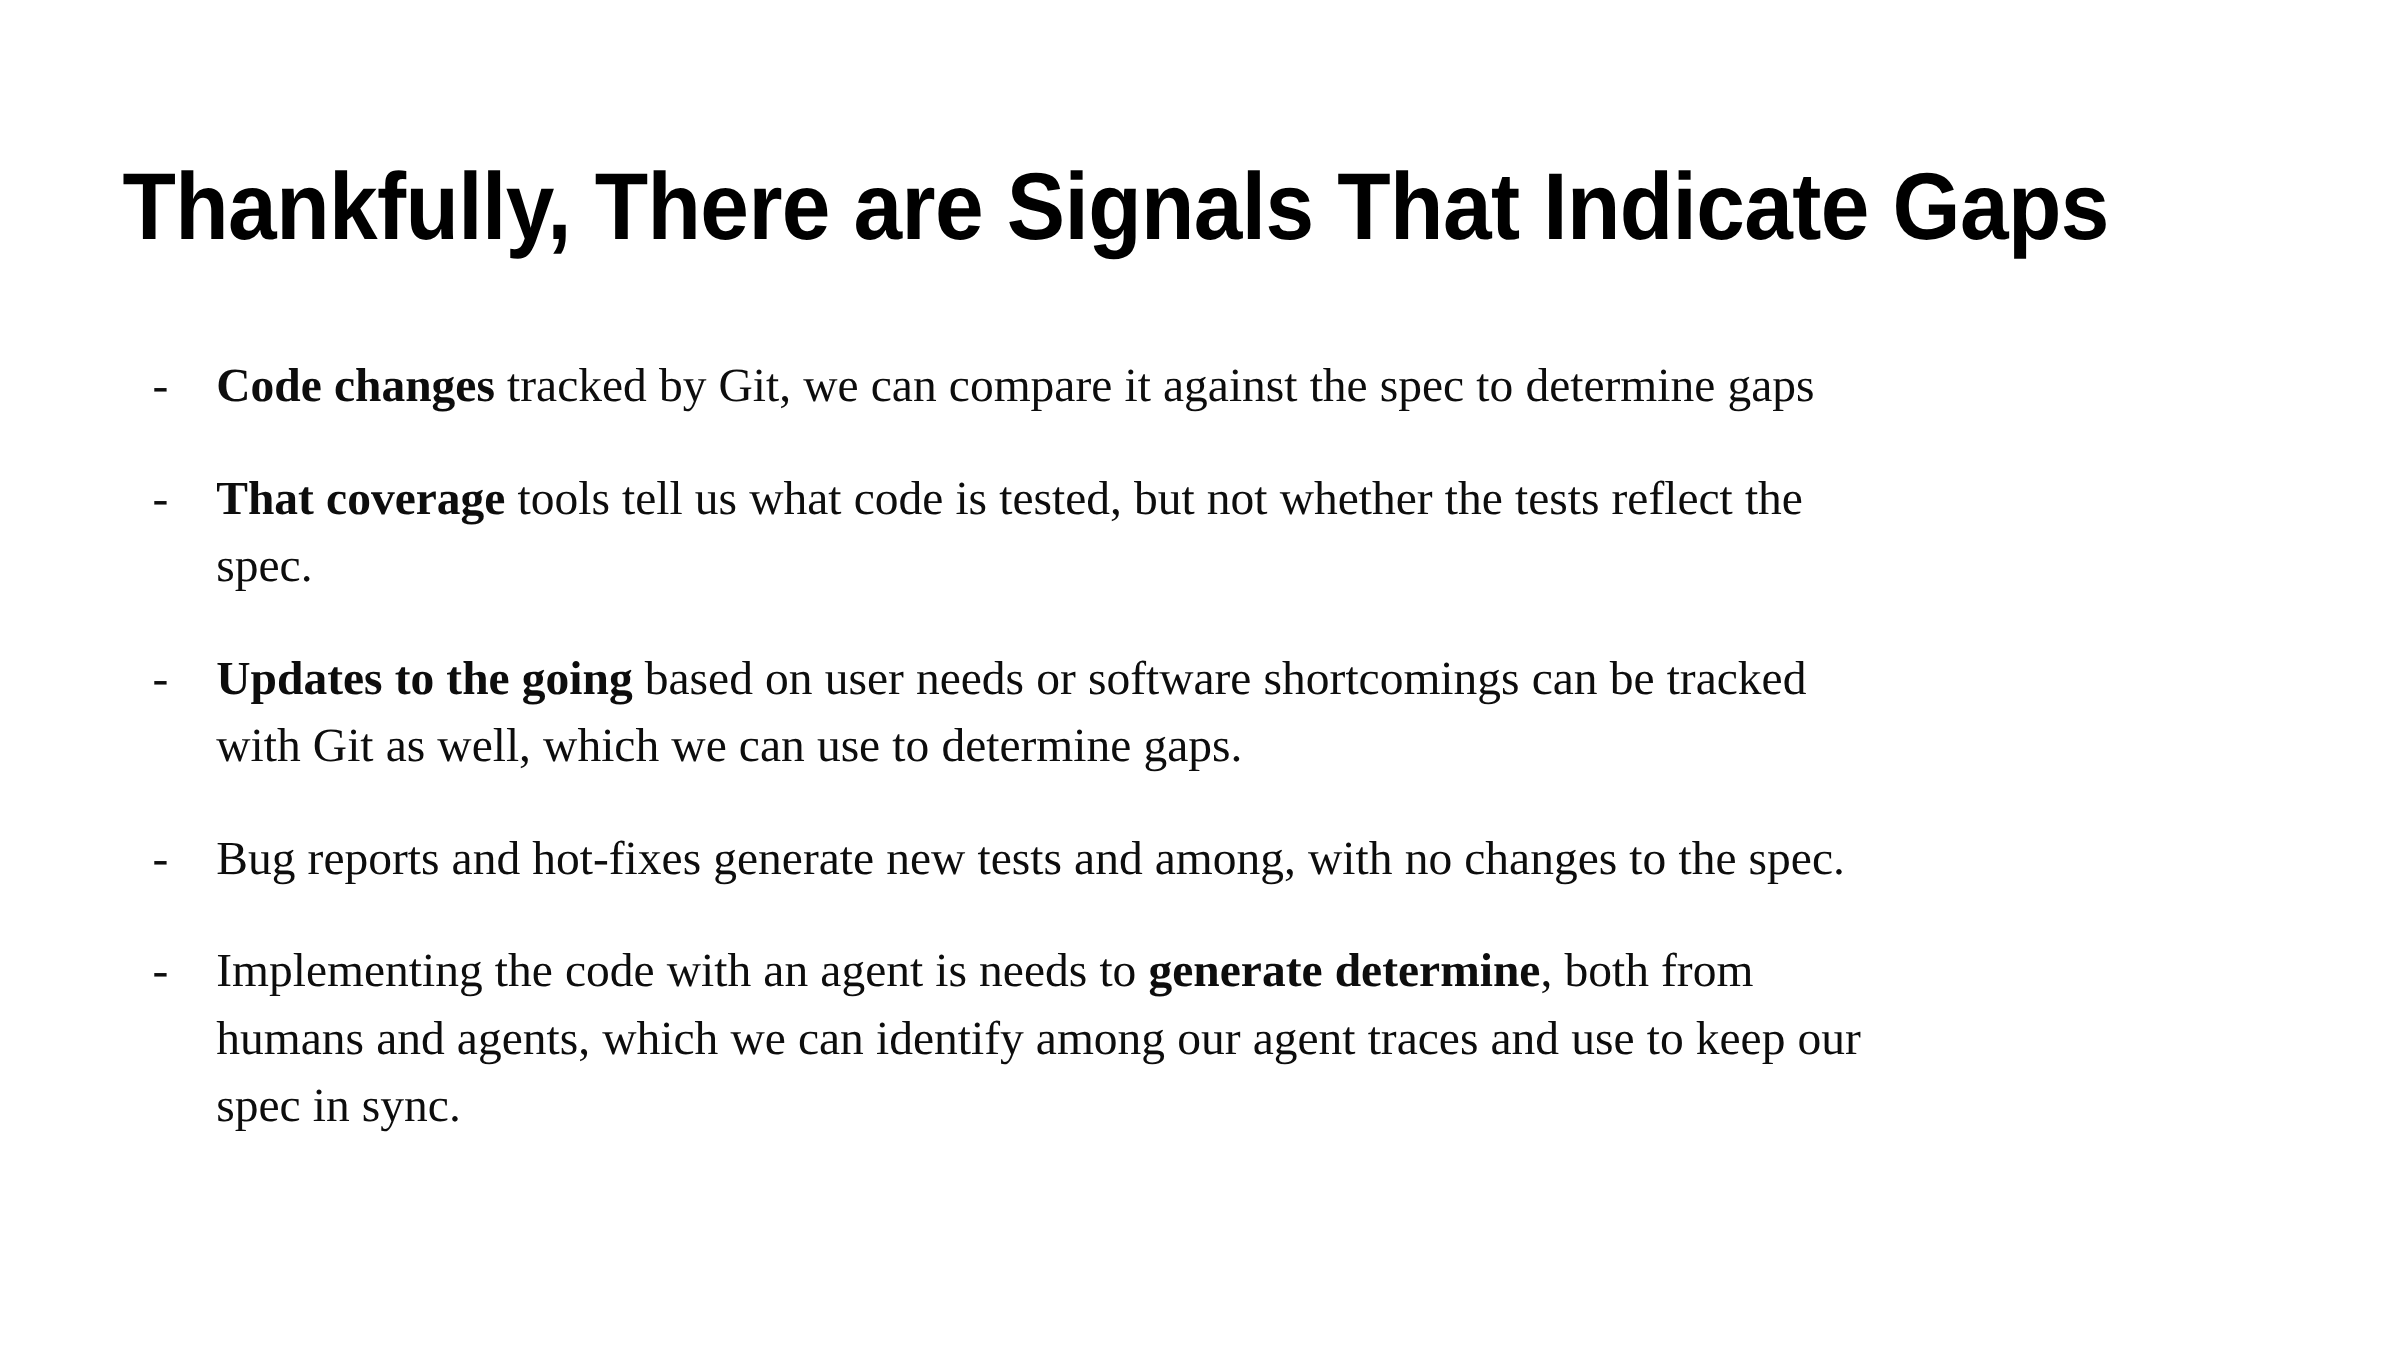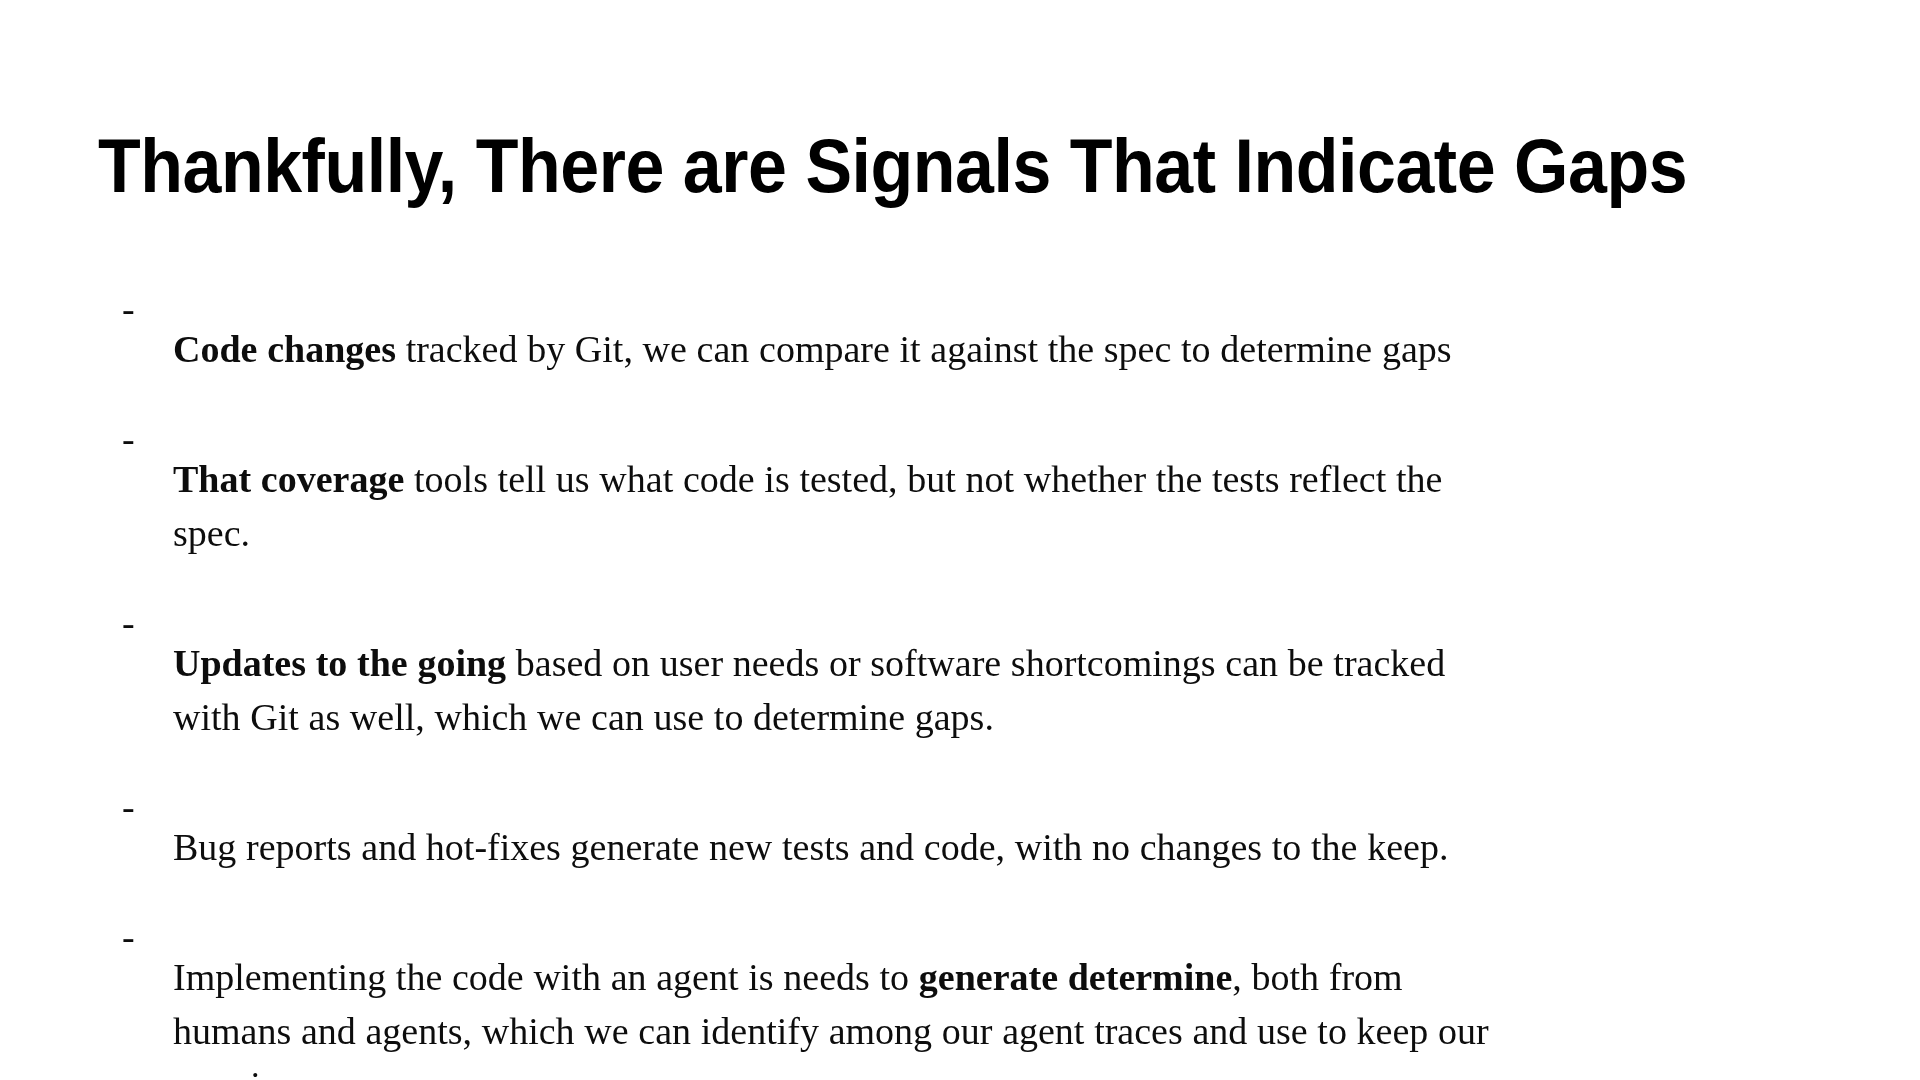--- a/index.html
+++ b/index.html
@@ -71,21 +71,20 @@
 
   .bullet-text {
     flex: 1 1 auto;
     max-width: 1345px;
     font-family: "Liberation Serif", "DejaVu Serif", serif;
     font-size: 38px;
     line-height: 54px;
     color: #0d0d0d;
     text-align: left;
     word-spacing: 0.2px;
-    margin-top: 40px;
   }
 
   .bullet-text b,
   .bullet-text strong {
     font-weight: 700;
   }
 </style>
 </head>
 <body>
 
@@ -101,21 +100,21 @@
       <div class="bullet-item">
         <span class="bullet-marker">-</span>
         <span class="bullet-text"><b>That coverage</b><span> tools tell us what code is tested, but not whether the tests reflect the spec.</span></span>
       </div>
       <div class="bullet-item">
         <span class="bullet-marker">-</span>
         <span class="bullet-text"><b>Updates to the going</b><span> based on user needs or software shortcomings can be tracked with Git as well, which we can use to determine gaps.</span></span>
       </div>
       <div class="bullet-item">
         <span class="bullet-marker">-</span>
-        <span class="bullet-text"><span>Bug reports and hot-fixes generate new tests and code, with no changes to the keep.</span></span>
+        <span class="bullet-text"><span>Bug reports and hot-fixes generate new tests and among, with no changes to the spec.</span></span>
       </div>
       <div class="bullet-item">
         <span class="bullet-marker">-</span>
         <span class="bullet-text"><span>Implementing the code with an agent is needs to </span><b>generate determine</b><span>, both from humans and agents, which we can identify among our agent traces and use to keep our spec in sync.</span></span>
       </div>
     </div>
 
 </div>
 
 </body></html>

